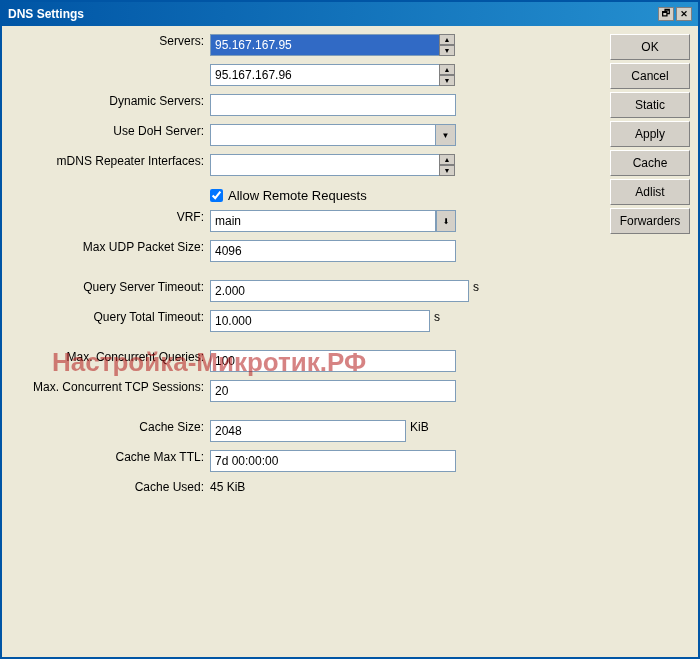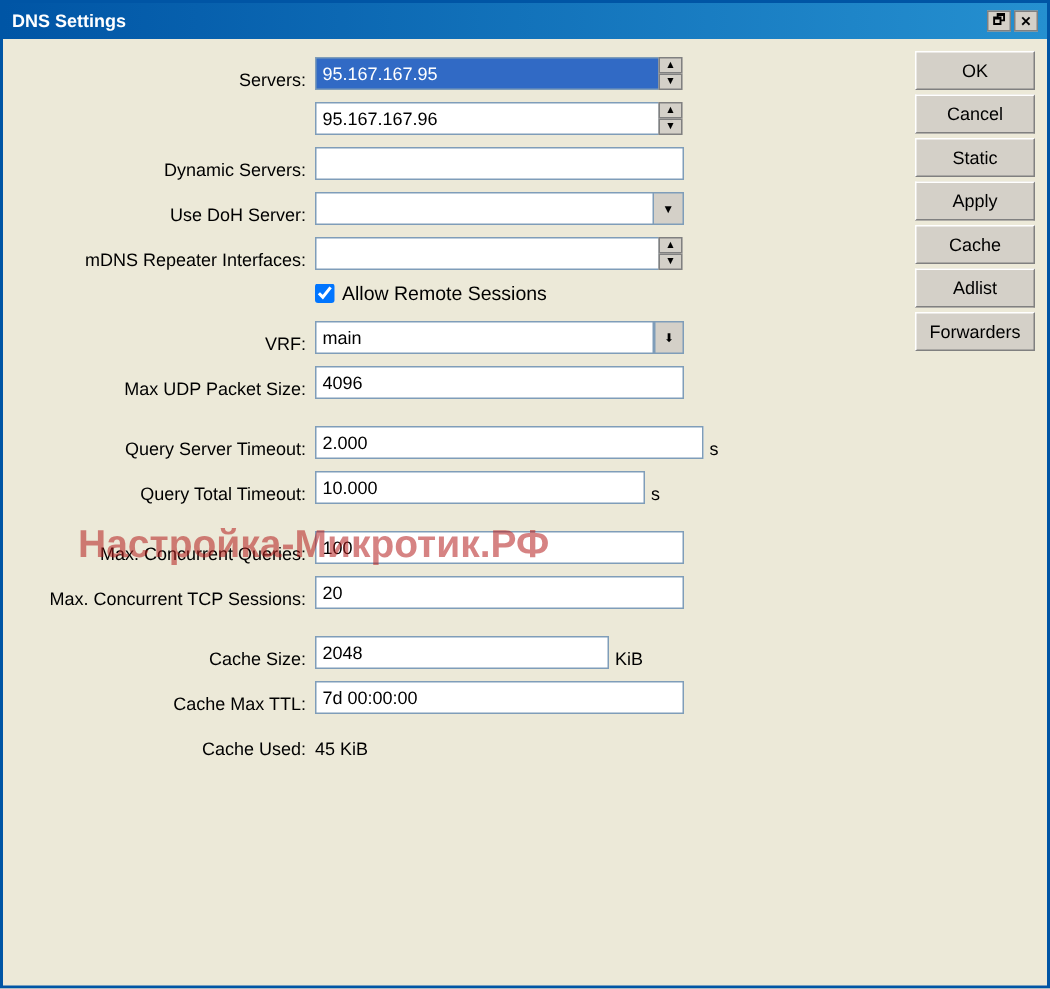--- a/index.html
+++ b/index.html
@@ -56,21 +56,21 @@
       gap: 8px;
     }
     .main-form {
       flex: 1;
       display: flex;
       flex-direction: column;
       gap: 0px;
     }
     .form-row {
       display: flex;
-      align-items: flex-end;
+      align-items: flex-start;
       margin-bottom: 4px;
       min-height: 26px;
     }
     .form-label {
       text-align: right;
       min-width: 200px;
       padding-right: 6px;
       color: #000;
       font-size: 12px;
     }
@@ -225,21 +225,21 @@
           <input type="text" class="form-input" style="width: 230px;">
           <div class="spin-btn">
             <div class="spin-arrow">▲</div>
             <div class="spin-arrow">▼</div>
           </div>
         </div>
       </div>
 
       <div class="checkbox-row">
         <input type="checkbox" checked="" style="">
-        <span>Allow Remote Sessions</span>
+        <span>Allow Remote Requests</span>
       </div>
 
       <div class="form-row">
         <span class="form-label">VRF:</span>
         <input type="text" class="form-input" style="width: 226px;" value="main">
         <div class="dropdown-btn" style="width:20px; height:22px; border-left:none; background:#d4d0c8; border:1px solid #7f9db9; display:flex; align-items:center; justify-content:center; font-size:8px; cursor:pointer;">⬇</div>
       </div>
 
       <div class="form-row">
         <span class="form-label">Max UDP Packet Size:</span>

